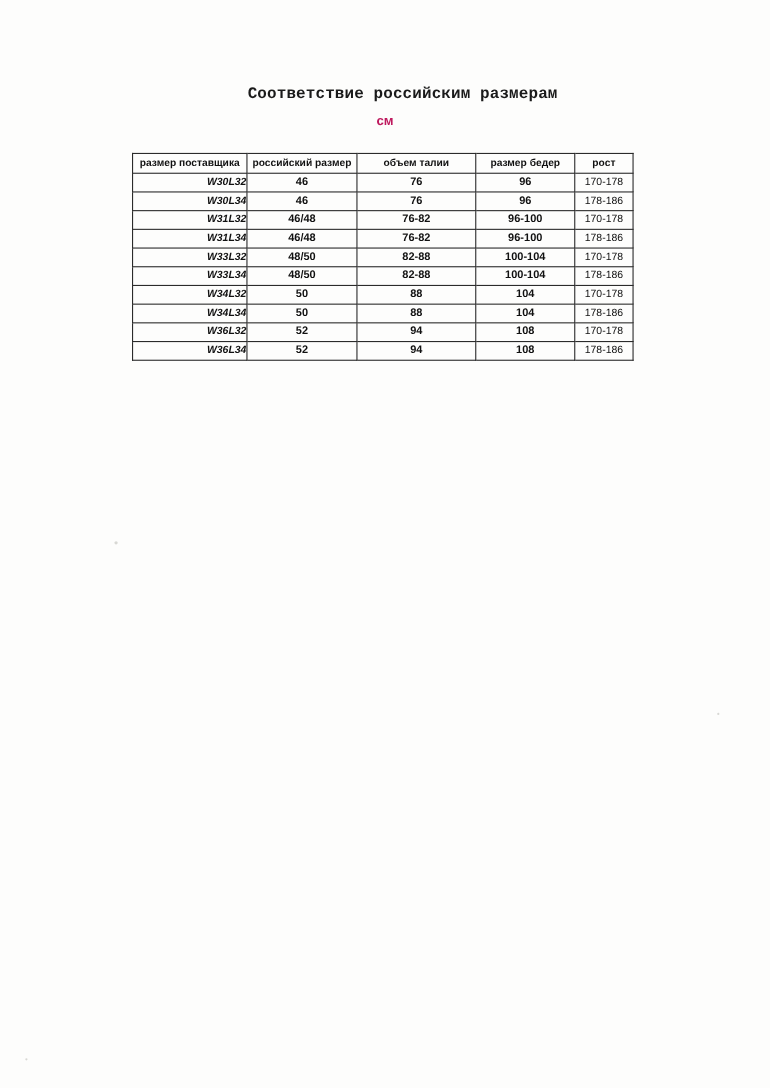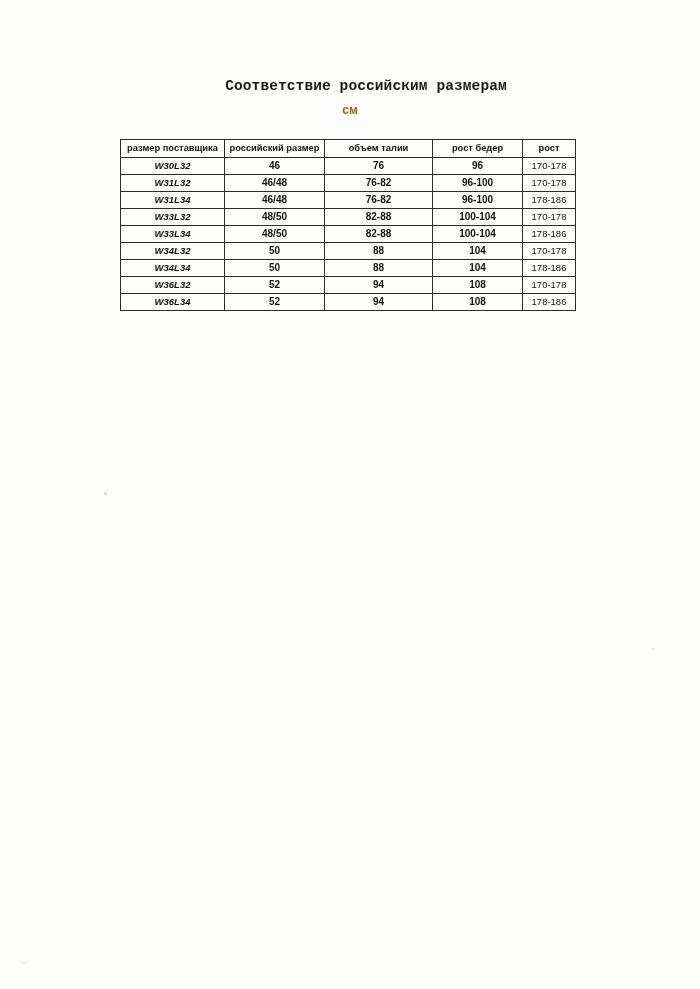--- a/index.html
+++ b/index.html
@@ -36,21 +36,21 @@
     font-family: Liberation Mono, monospace;
   }
   .doc-subtitle {
     position: absolute;
     left: 0;
     top: 103px;
     width: 700px;
     text-align: center;
     font-size: 12px;
     font-weight: bold;
-    color: #a16207;
+    color: #be185d;
   }
   .table-wrap {
     position: absolute;
     left: 120px;
     top: 139px;
     width: 455px;
   }
   table.size-table {
     border-collapse: collapse;
     width: 455px;
@@ -70,20 +70,21 @@
   table.size-table thead th {
     font-weight: bold;
     height: 17px;
     line-height: 17px;
     font-size: 9.3px;
   }
   table.size-table tbody td.supplier {
     font-style: italic;
     font-weight: bold;
     font-size: 9.5px;
+    text-align: right;
   }
   table.size-table tbody td.ru,
   table.size-table tbody td.waist,
   table.size-table tbody td.hips {
     font-weight: bold;
     font-size: 10px;
   }
   table.size-table tbody td.height {
     font-size: 9.5px;
   }
@@ -119,33 +120,40 @@
         <col class="c-ru">
         <col class="c-waist">
         <col class="c-hips">
         <col class="c-height">
       </colgroup>
       <thead>
         <tr>
           <th>размер поставщика</th>
           <th>российский размер</th>
           <th>объем талии</th>
-          <th>рост бедер</th>
+          <th>размер бедер</th>
           <th>рост</th>
         </tr>
       </thead>
       <tbody>
         <tr>
           <td class="supplier">W30L32</td>
           <td class="ru">46</td>
           <td class="waist">76</td>
           <td class="hips">96</td>
           <td class="height">170-178</td>
         </tr>
         <tr>
+          <td class="supplier">W30L34</td>
+          <td class="ru">46</td>
+          <td class="waist">76</td>
+          <td class="hips">96</td>
+          <td class="height">178-186</td>
+        </tr>
+        <tr>
           <td class="supplier">W31L32</td>
           <td class="ru">46/48</td>
           <td class="waist">76-82</td>
           <td class="hips">96-100</td>
           <td class="height">170-178</td>
         </tr>
         <tr>
           <td class="supplier">W31L34</td>
           <td class="ru">46/48</td>
           <td class="waist">76-82</td>

